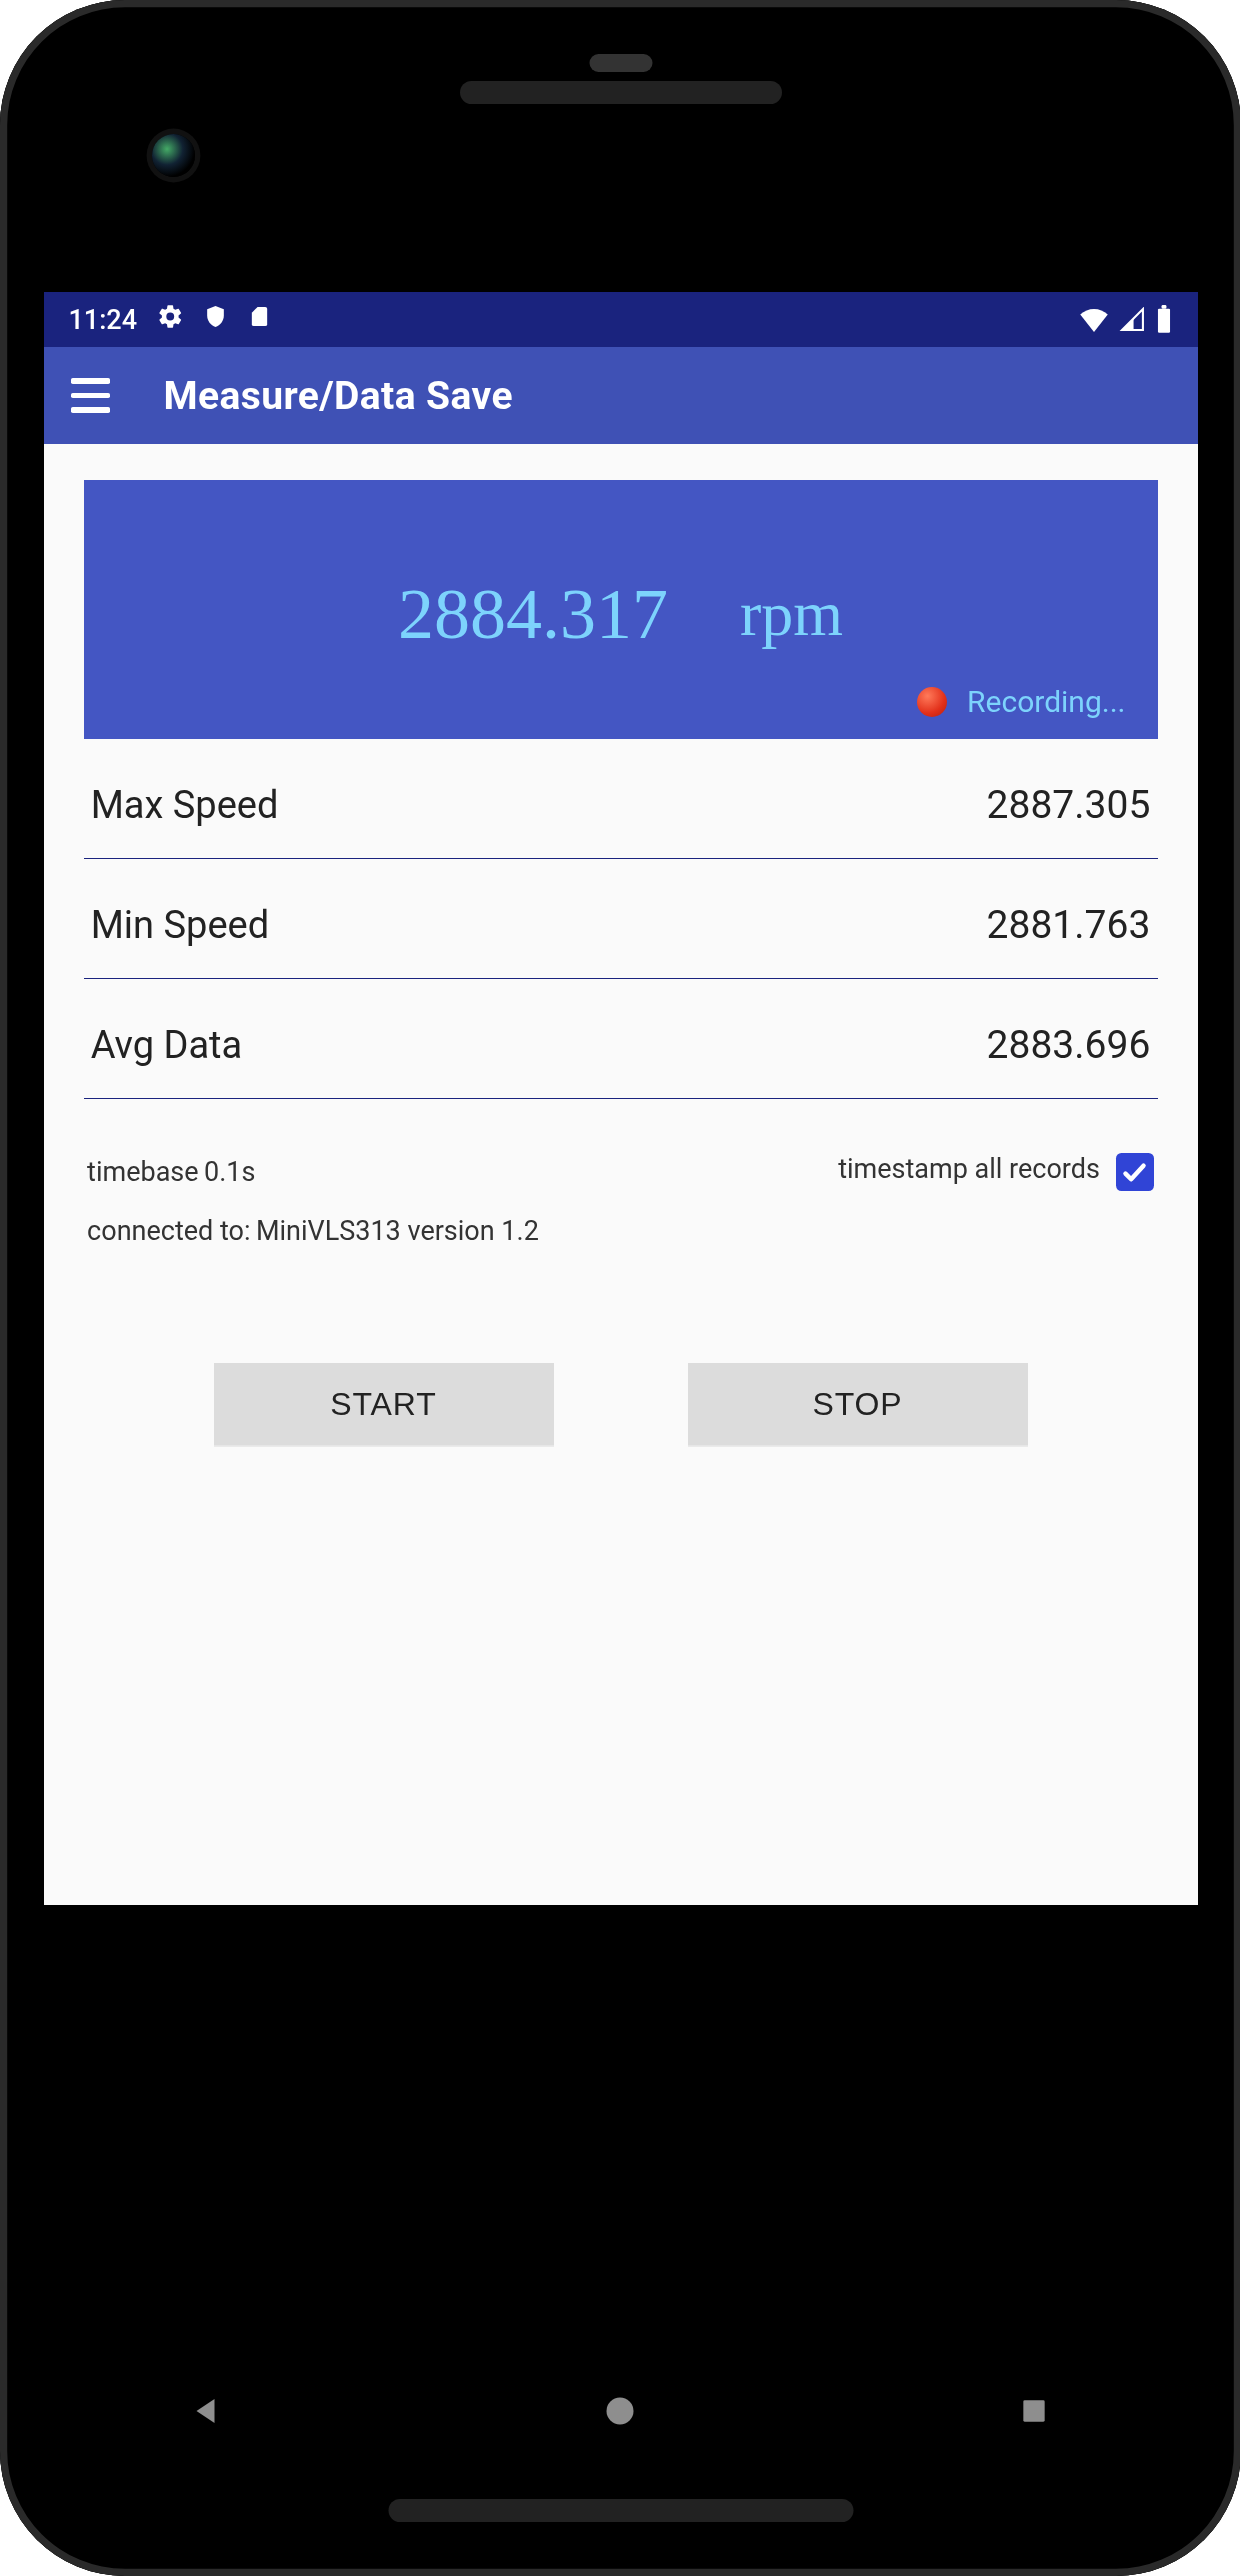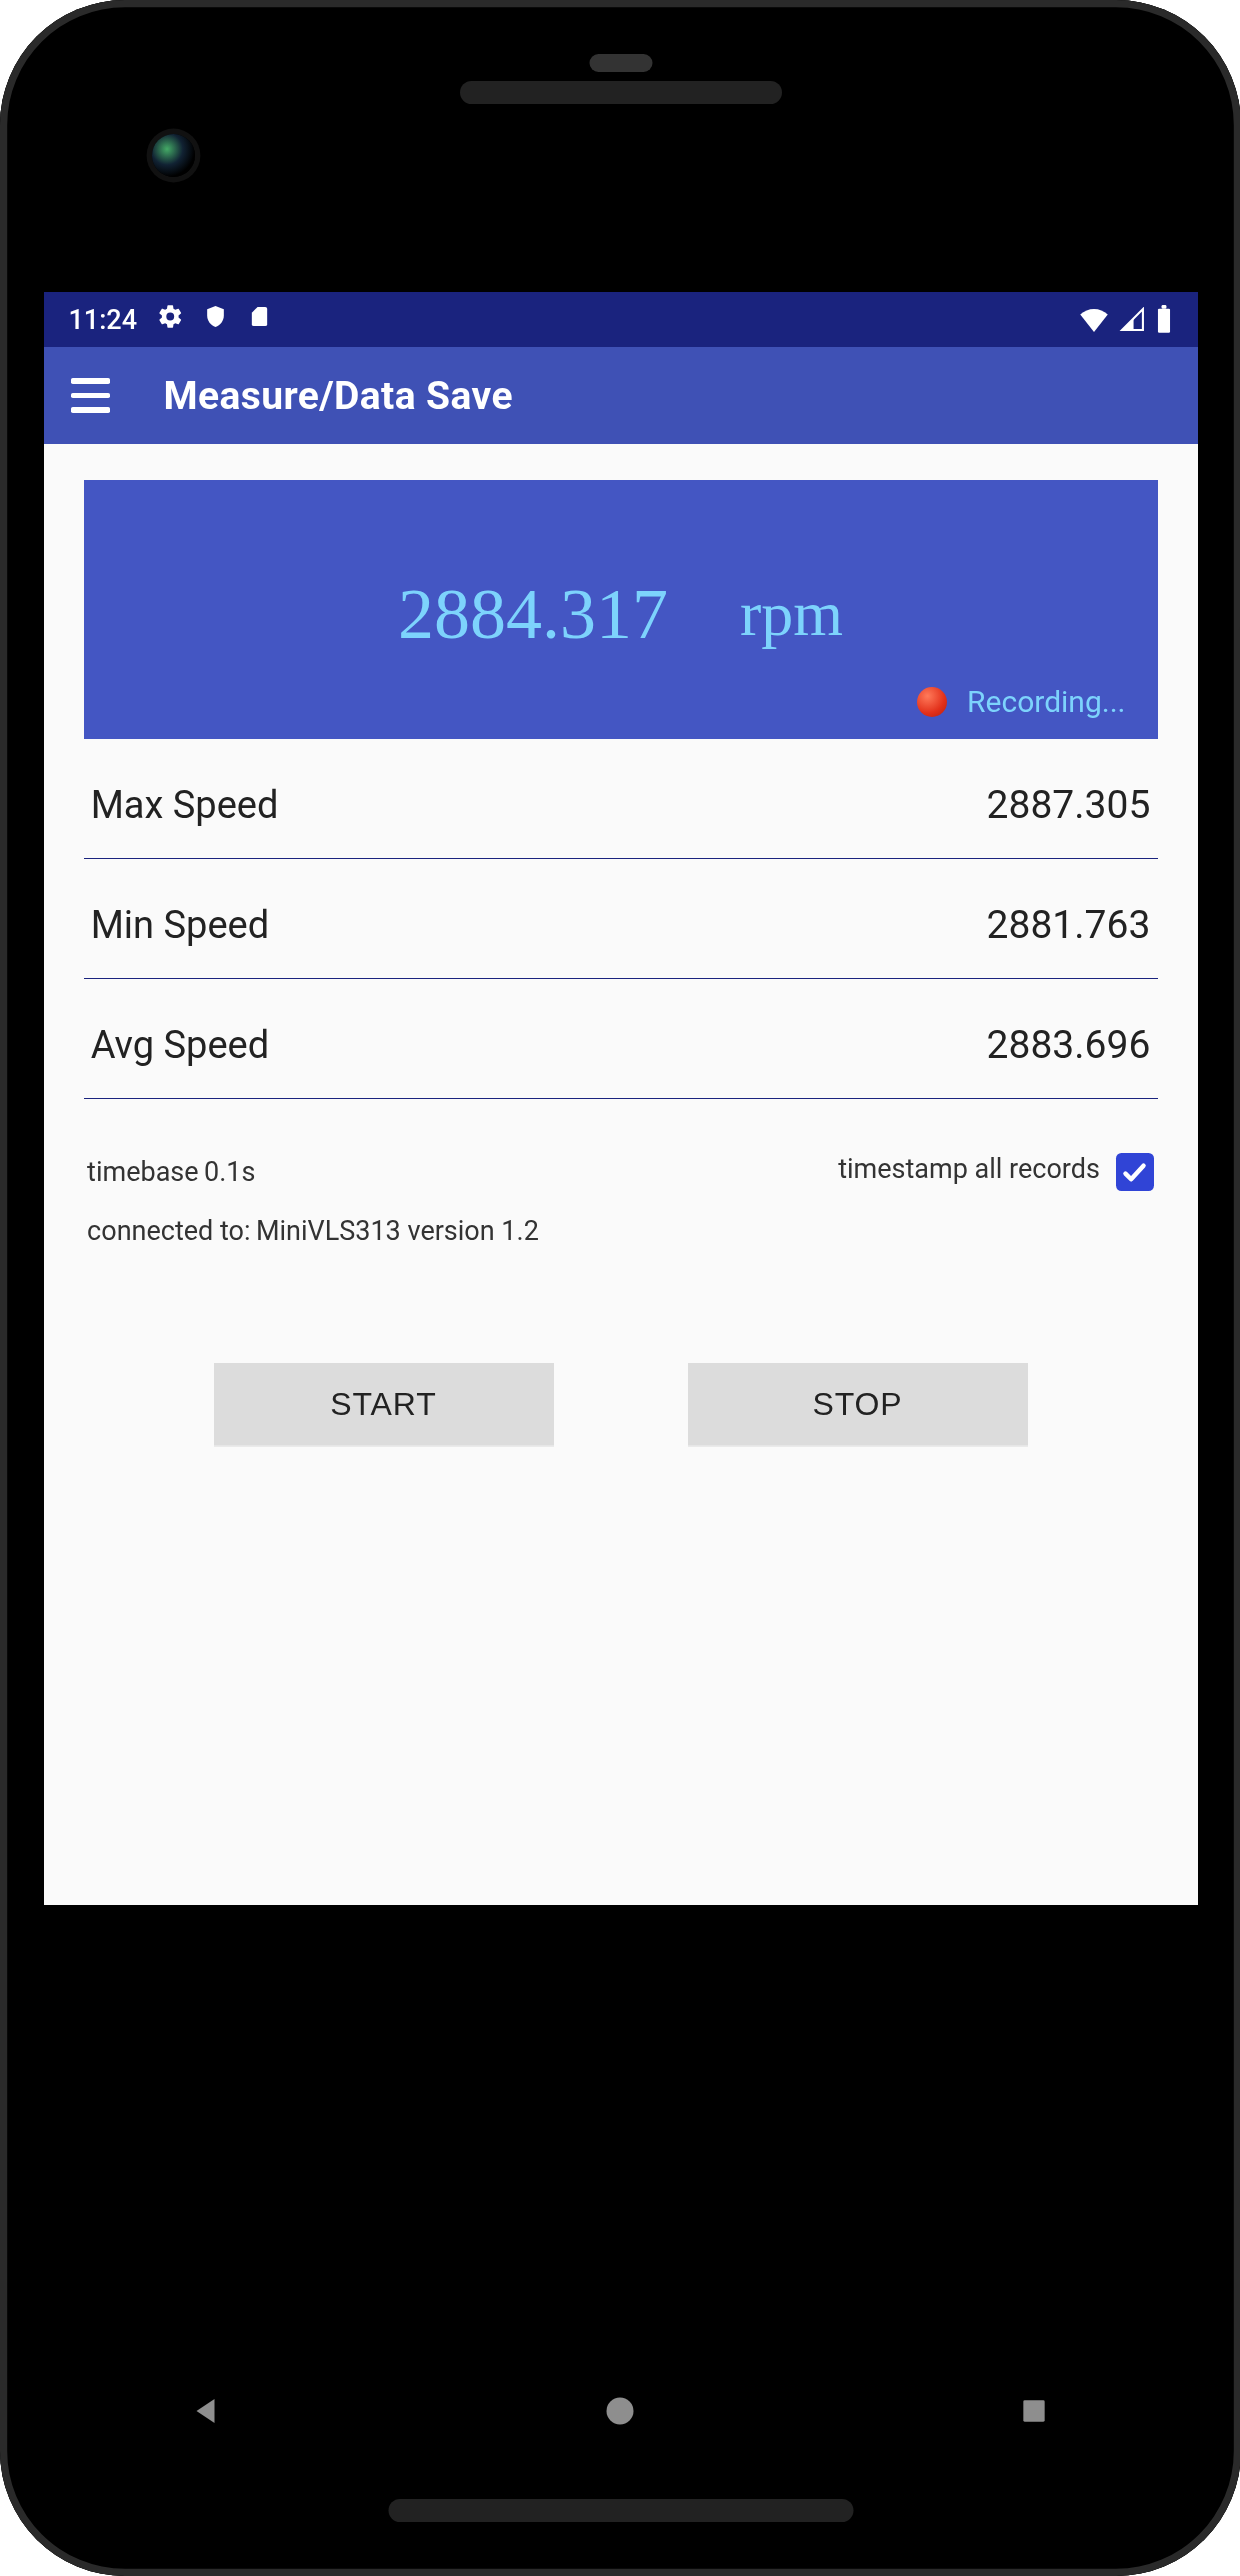--- a/index.html
+++ b/index.html
@@ -268,21 +268,21 @@
 
       <div class="stat-row">
         <div class="stat-label">Max Speed</div>
         <div class="stat-value">2887.305</div>
       </div>
       <div class="stat-row">
         <div class="stat-label">Min Speed</div>
         <div class="stat-value">2881.763</div>
       </div>
       <div class="stat-row">
-        <div class="stat-label">Avg Speed</div>
+        <div class="stat-label">Avg Data</div>
         <div class="stat-value">2883.696</div>
       </div>
 
       <div class="settings-block">
         <div class="settings-row1">
           <div class="settings-left">
             <span>timebase</span>
             <span>0.1s</span>
           </div>
           <div class="timestamp-group">

